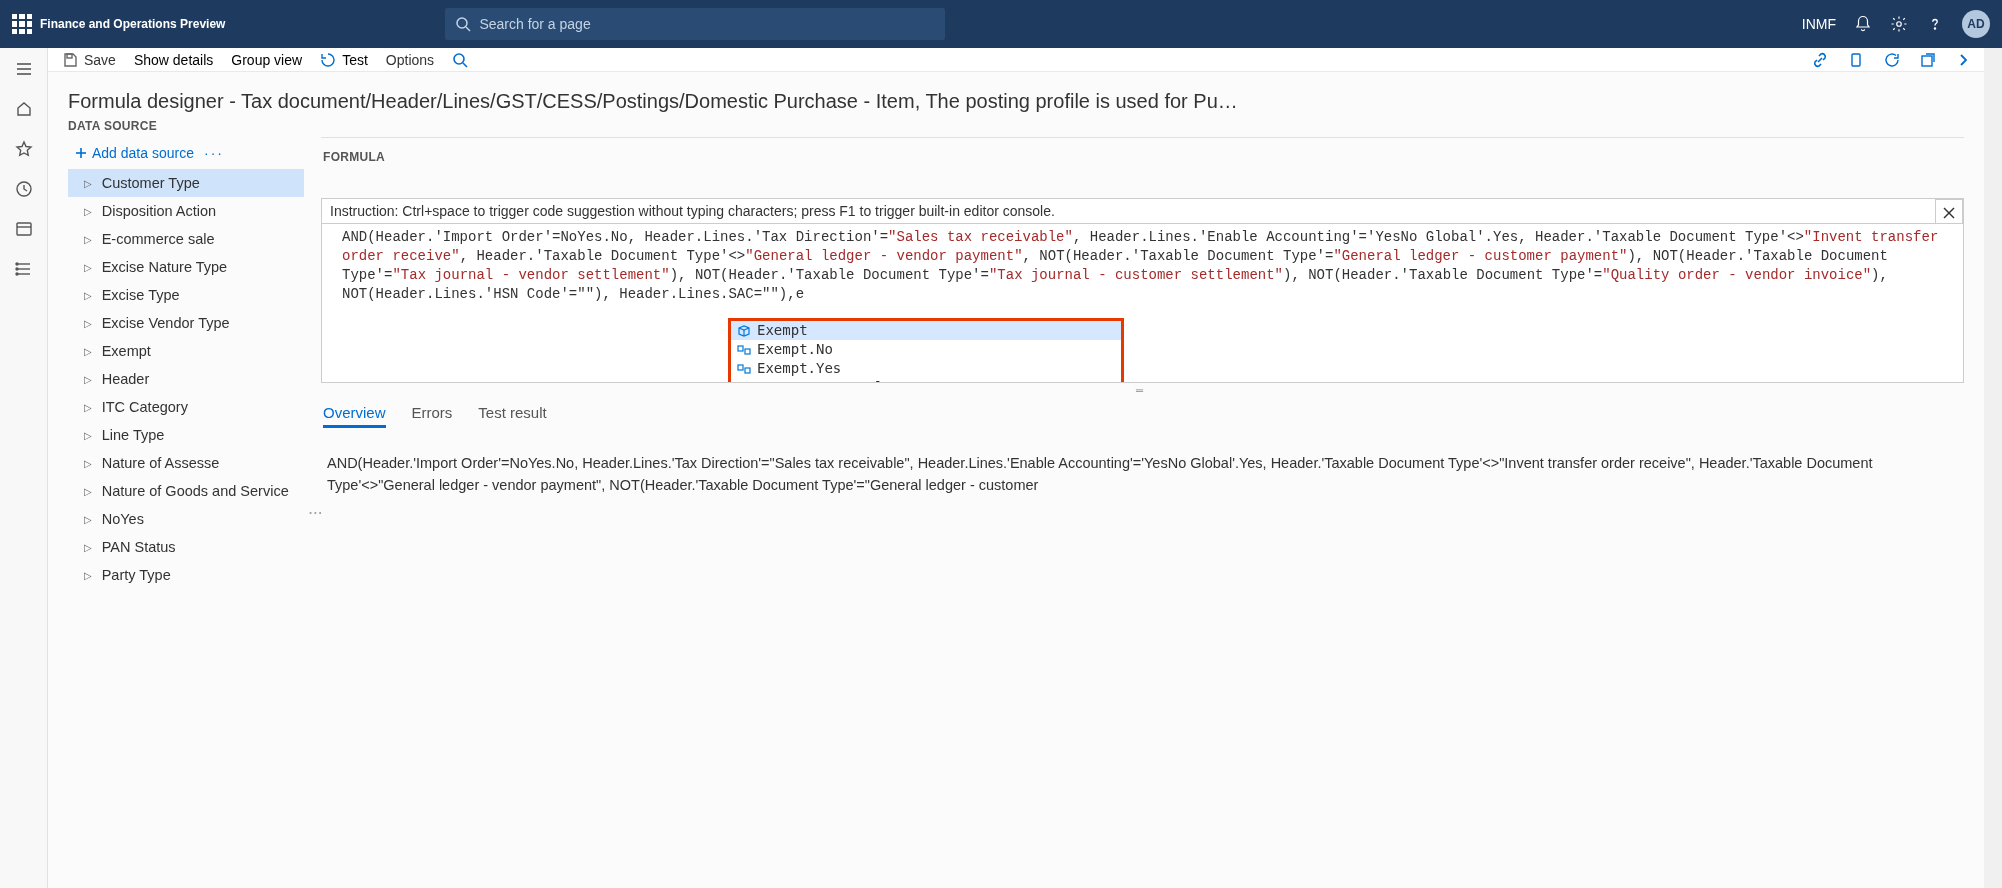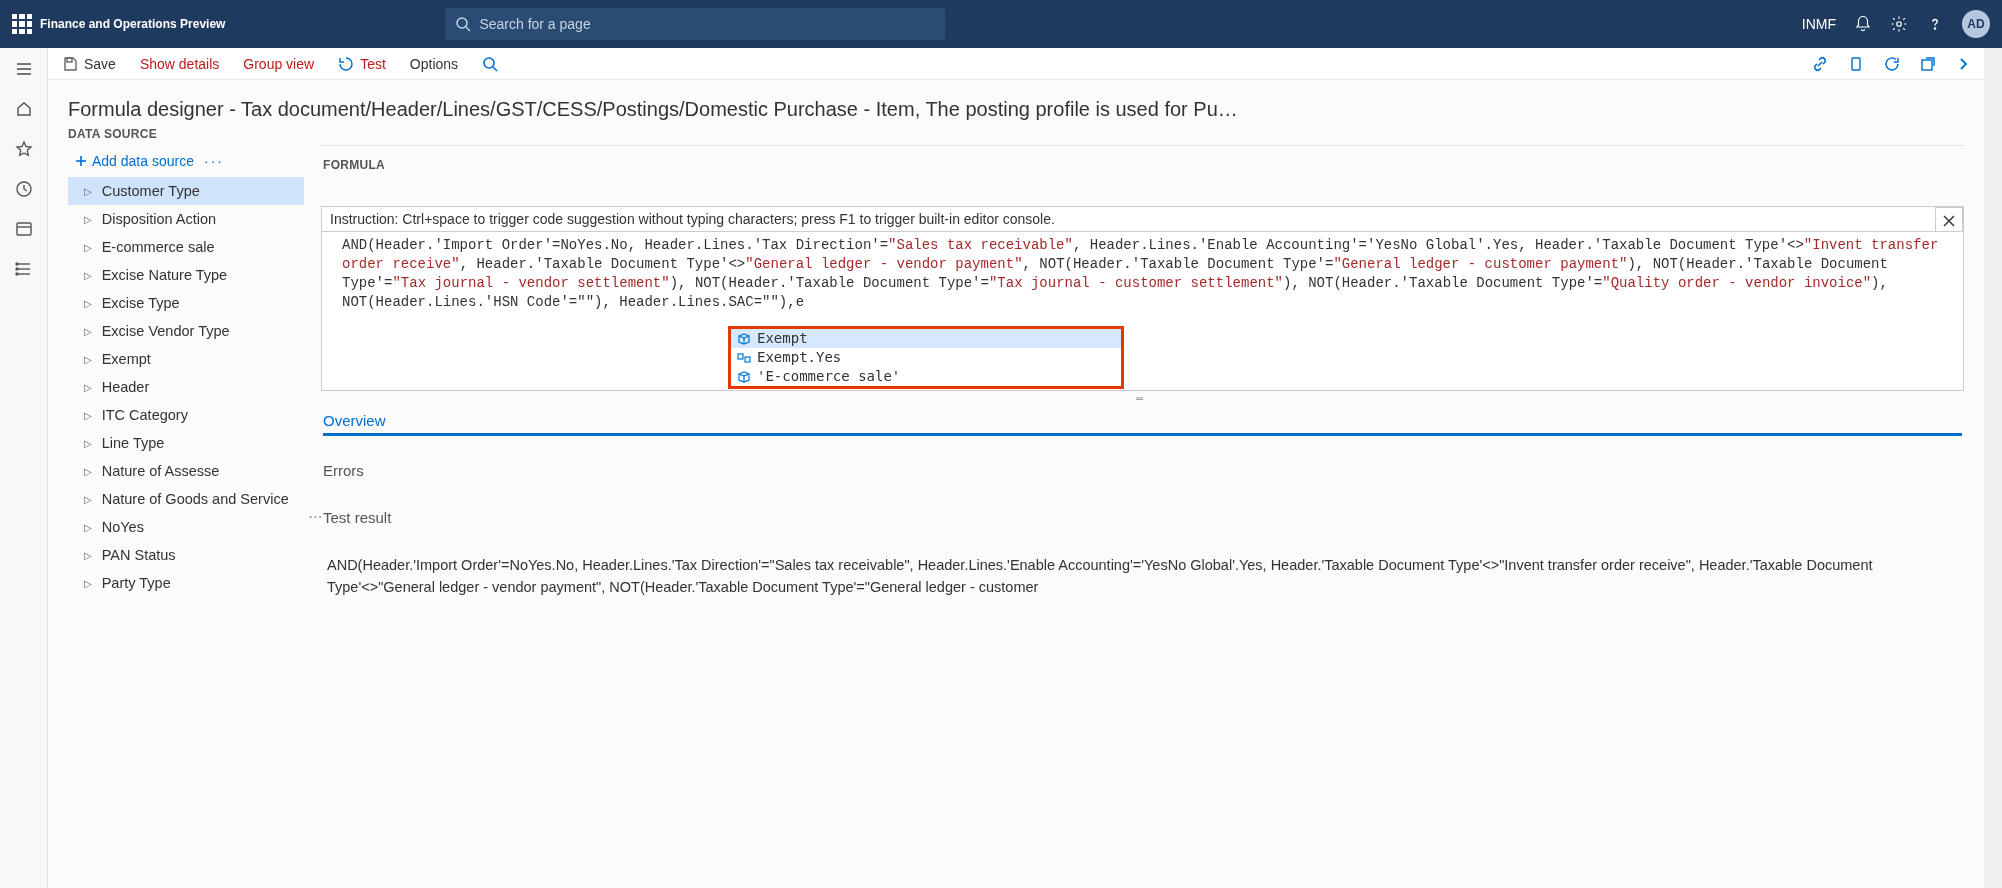--- a/index.html
+++ b/index.html
@@ -13,22 +13,22 @@
 .search-box svg { margin-right: 8px; flex-shrink:0; }
 .top-right { margin-left: auto; display: flex; align-items: center; gap: 18px; }
 .top-right .icon-btn { color: #fff; cursor: pointer; display:flex; align-items:center; }
 .avatar { width: 28px; height: 28px; border-radius: 50%; background: #b3c7de; color: #1e3a5f; display: flex; align-items: center; justify-content: center; font-size: 12px; font-weight: 600; }
 
 .shell { display: flex; height: calc(100vh - 48px); }
 .left-rail { width: 48px; background: #f8f8f8; border-right: 1px solid #e1e1e1; display: flex; flex-direction: column; align-items: center; padding-top: 12px; gap: 22px; }
 .left-rail .rail-icon { color: #555; cursor: pointer; }
 
 .main { flex: 1; background: #fbfbfb; display: flex; flex-direction: column; min-width: 0; }
-.toolbar { height: 32px; display: flex; align-items: center; padding: 0 14px; gap: 24px; border-bottom: 1px solid #e9e9e9; background: #fff; }
-.toolbar .tb-item { display: flex; align-items: center; gap: 6px; color: #b91c1c; cursor: pointer; font-size: 14px; }
+.toolbar { height: 24px; display: flex; align-items: center; padding: 0 14px; gap: 18px; border-bottom: 1px solid #e9e9e9; background: #fff; }
+.toolbar .tb-item { display: flex; align-items: center; gap: 6px; color: #000000; cursor: pointer; font-size: 14px; }
 .toolbar .tb-item.dark { color: #333; }
 .toolbar .tb-item svg { flex-shrink:0; }
 .toolbar-right { margin-left: auto; display: flex; gap: 20px; }
 
 .content { flex:1; padding: 18px 20px 0 20px; display:flex; flex-direction:column; min-height:0; }
 .page-title { font-size: 20px; color: #333; white-space: nowrap; overflow: hidden; text-overflow: ellipsis; margin-bottom: 6px; }
 .section-label { font-size: 12px; font-weight: 600; color: #555; letter-spacing: .3px; }
 
 .work-area { display: flex; flex: 1; margin-top: 4px; min-height: 0; }
 .data-source-col { width: 243px; display: flex; flex-direction: column; }
@@ -50,21 +50,21 @@
 .close-x { position:absolute; right:0; top:0; width:28px; height:28px; border:1px solid #ccc; display:flex; align-items:center; justify-content:center; cursor:pointer; background:#fff; }
 .code-box { flex: 0 0 160px; border: 1px solid #ccc; background:#fff; font-family: Consolas, "Courier New", monospace; font-size: 14px; line-height: 19px; padding: 4px 10px; overflow: auto; white-space: normal; position:relative; }
 .code-box .str { color: #a52a2a; }
 .suggestions { position: absolute; top: 94px; left: 406px; width: 396px; border: 3px solid #e63900; background: #fff; font-family: Consolas, monospace; font-size: 14px; max-height: 200px; overflow:hidden; }
 .sugg-item { display:flex; align-items:center; gap:6px; padding: 0 6px; line-height:19px; }
 .sugg-item.sel { background: #d6e8ff; }
 .sugg-icon { width:14px; height:14px; flex-shrink:0; }
 
 .grip-h { text-align:center; color:#888; padding: 2px 0; user-select:none; letter-spacing:6px; font-size:10px; }
 
-.tabs { display:flex; gap: 26px; padding: 6px 2px; font-size: 15px; flex-direction: column; }
+.tabs { display:flex; gap: 26px; padding: 6px 2px; font-size: 15px; }
 .tab { color: #555; cursor:pointer; padding-bottom:4px; }
 .tab.active { color: #006dd1; border-bottom: 3px solid #006dd1; font-weight:500; }
 .overview-text { padding: 18px 6px 0 6px; font-size: 14.5px; line-height: 22px; color:#333; overflow:hidden; }
 
 .right-scroll { width: 18px; background:#f0f0f0; }
 svg { display:block; }
 </style>
 </head>
 <body>
 
@@ -313,20 +313,27 @@
           <div class="code-box" id="code-box">
               <div style="padding-left: 10px;"><span>AND(Header.'Import Order'=NoYes.No, Header.Lines.'Tax Direction'=</span><span class="str">"Sales tax receivable"</span>, Header.Lines.'Enable Accounting'='YesNo Global'.Yes, Header.'Taxable Document Type'&lt;&gt;<span class="str">"Invent transfer order receive"</span>, Header.'Taxable Document Type'&lt;&gt;<span class="str">"General ledger - vendor payment"</span>, NOT(Header.'Taxable Document Type'=<span class="str">"General ledger - customer payment"</span>), NOT(Header.'Taxable Document Type'=<span class="str">"Tax journal - vendor settlement"</span>), NOT(Header.'Taxable Document Type'=<span class="str">"Tax journal - customer settlement"</span>), NOT(Header.'Taxable Document Type'=<span class="str">"Quality order - vendor invoice"</span>), NOT(Header.Lines.'HSN Code'=""), Header.Lines.SAC=""),e</div>
 
             <div class="suggestions" id="suggestions">
                 <div class="sugg-item sel">
                   <svg class="sugg-icon" viewBox="0 0 14 14" fill="none" stroke="#0078d4" stroke-width="1.2">
                     <path d="M2 4l5-2 5 2v6l-5 2-5-2z"></path>
                     <path d="M2 4l5 2 5-2M7 6v6"></path>
                   </svg>
                   <span>Exempt</span>
+                </div>
+                <div class="sugg-item">
+                  <svg class="sugg-icon" viewBox="0 0 14 14" fill="none" stroke="#0078d4" stroke-width="1.2">
+                    <rect x="1" y="3" width="5" height="5"></rect>
+                    <rect x="8" y="6" width="5" height="5"></rect>
+                  </svg>
+                  <span>Exempt.No</span>
                 </div>
                 <div class="sugg-item">
                   <svg class="sugg-icon" viewBox="0 0 14 14" fill="none" stroke="#0078d4" stroke-width="1.2">
                     <rect x="1" y="3" width="5" height="5"></rect>
                     <rect x="8" y="6" width="5" height="5"></rect>
                   </svg>
                   <span>Exempt.Yes</span>
                 </div>
                 <div class="sugg-item">
                   <svg class="sugg-icon" viewBox="0 0 14 14" fill="none" stroke="#0078d4" stroke-width="1.2">

